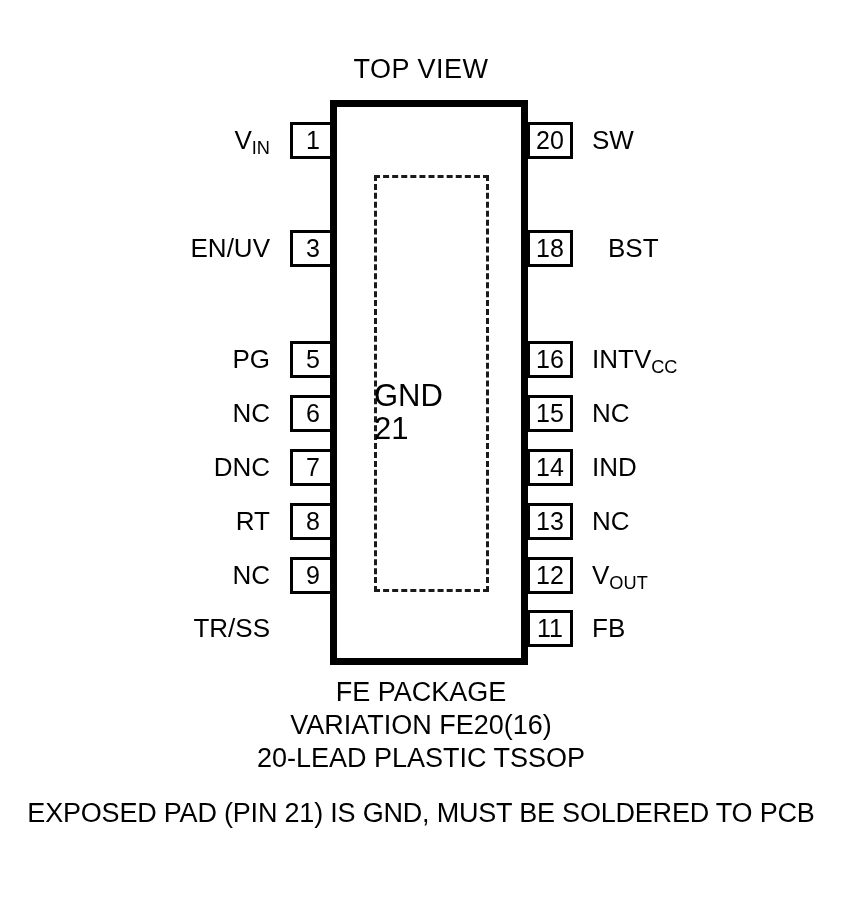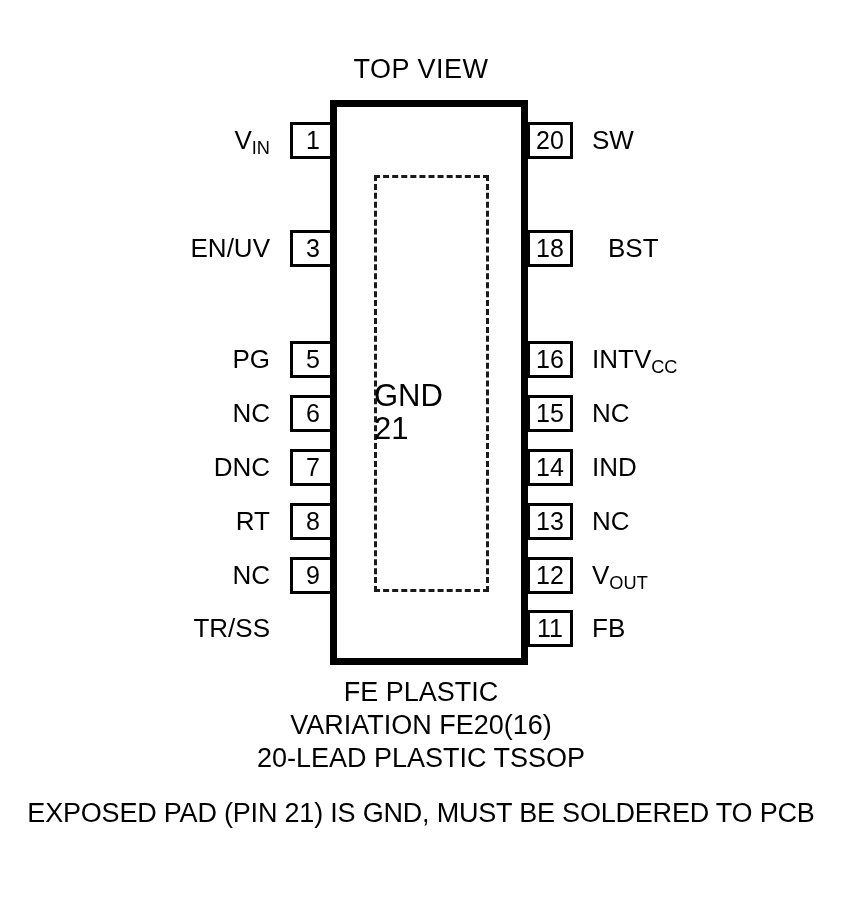--- a/index.html
+++ b/index.html
@@ -194,21 +194,21 @@
       <div class="pin-label right" style="top: 449px;"><span>IND</span></div>
       <div class="pin-box right" style="top: 503px;">13</div>
       <div class="pin-label right" style="top: 503px;"><span>NC</span></div>
       <div class="pin-box right" style="top: 557px;">12</div>
       <div class="pin-label right" style="top: 557px;"><span>V</span><sub>OUT</sub></div>
       <div class="pin-box right" style="top: 610px;">11</div>
       <div class="pin-label right" style="top: 610px;"><span>FB</span></div>
     </div>
 
   <div class="caption-block" id="caption-package">
-      <div class="cap-line">FE PLASTIC</div>
+      <div class="cap-line">FE PACKAGE</div>
       <div class="cap-line">VARIATION FE20(16)</div>
       <div class="cap-line">20-LEAD PLASTIC TSSOP</div>
     </div>
 
   <div class="caption-block" id="caption-thermal">
     <div class="cap-line wide">EXPOSED PAD (PIN 21) IS GND, MUST BE SOLDERED TO PCB</div>
   </div>
 
 </div>
 

